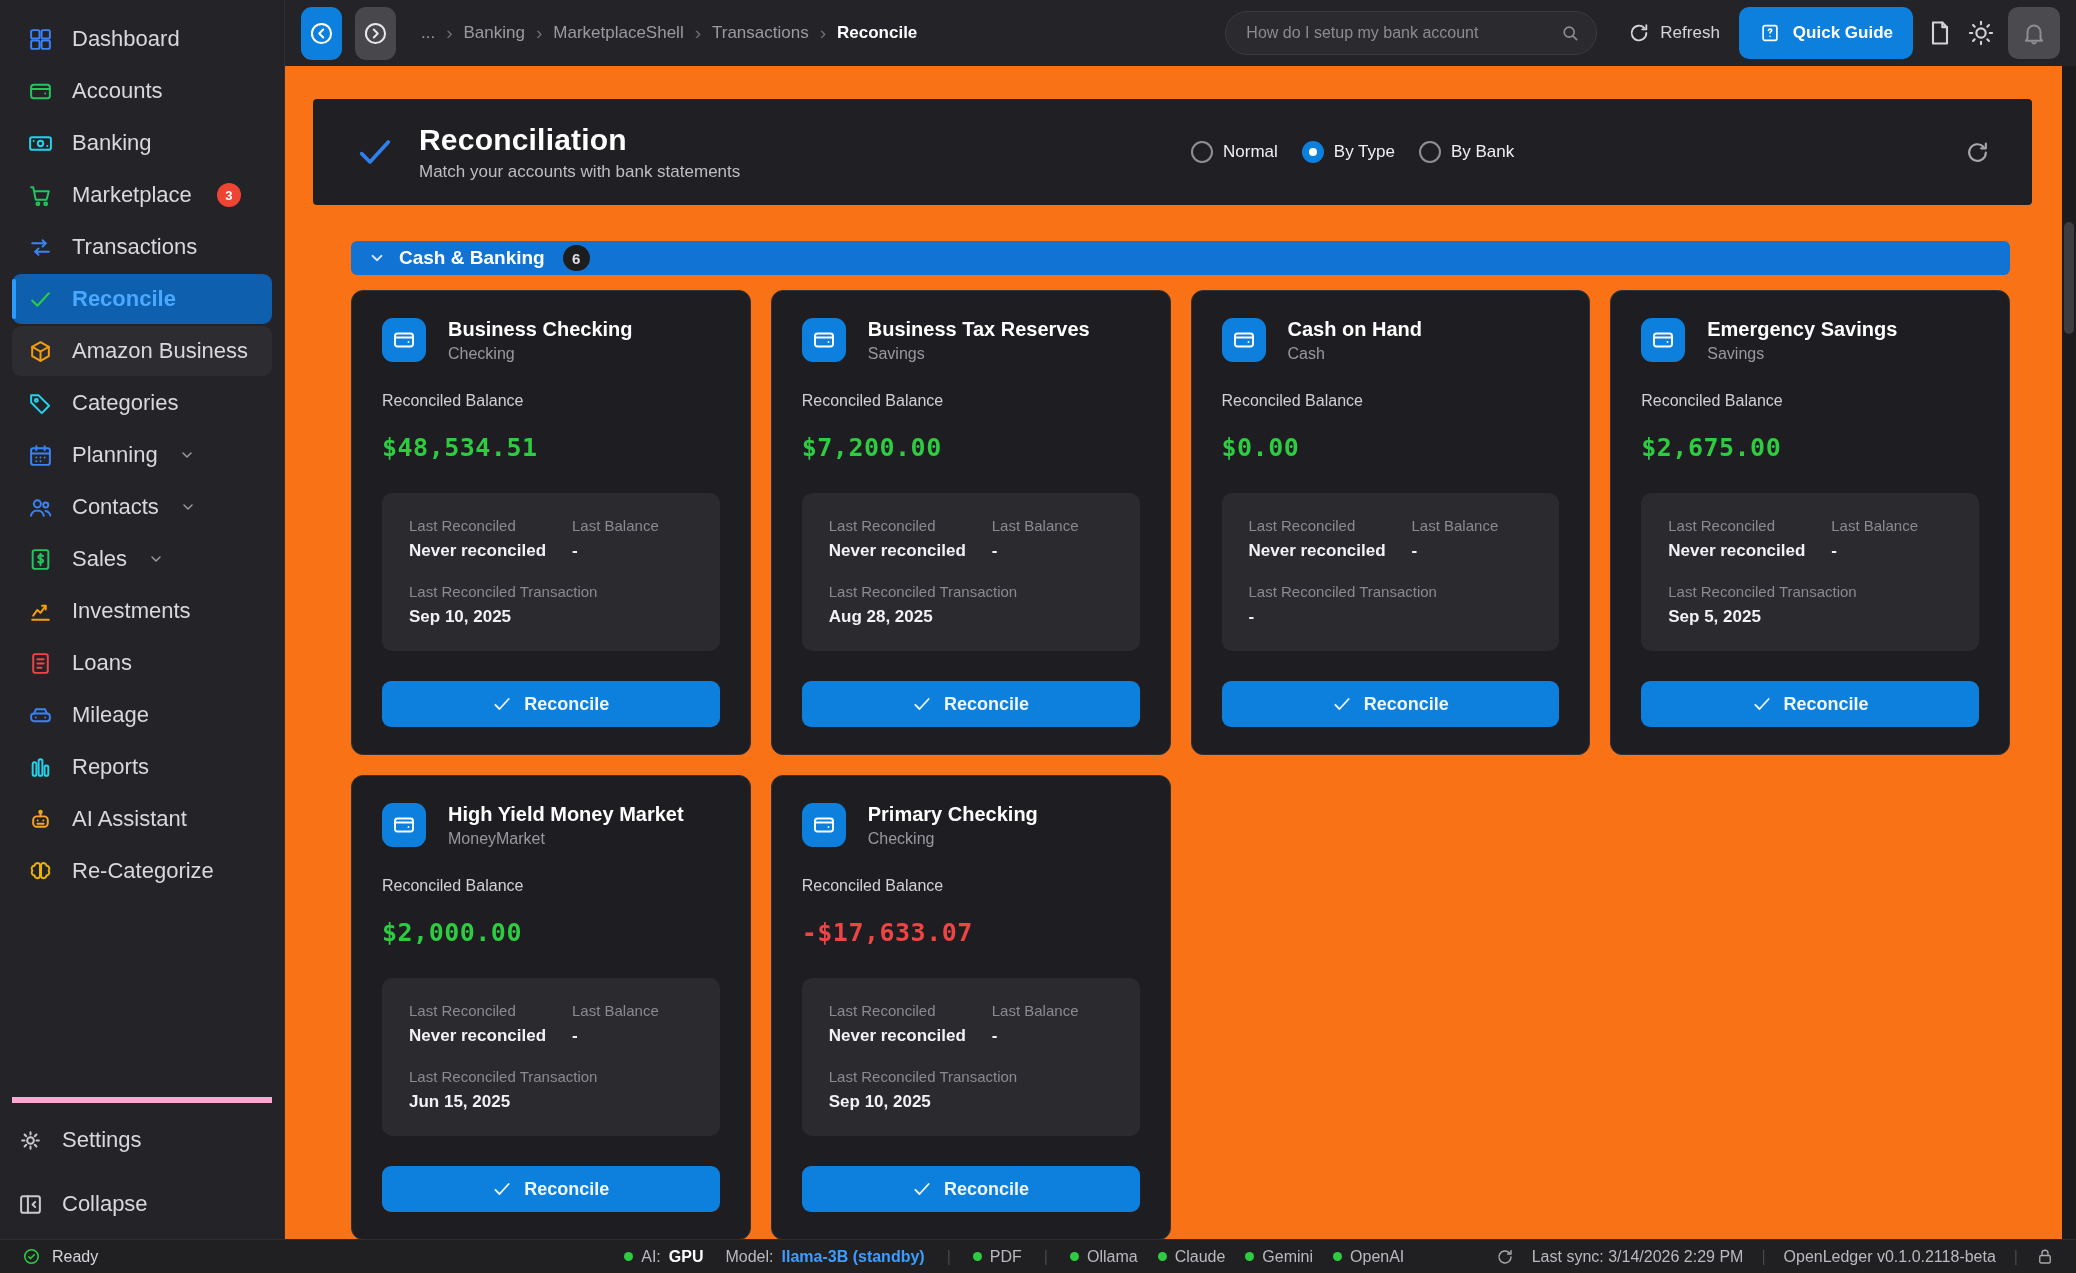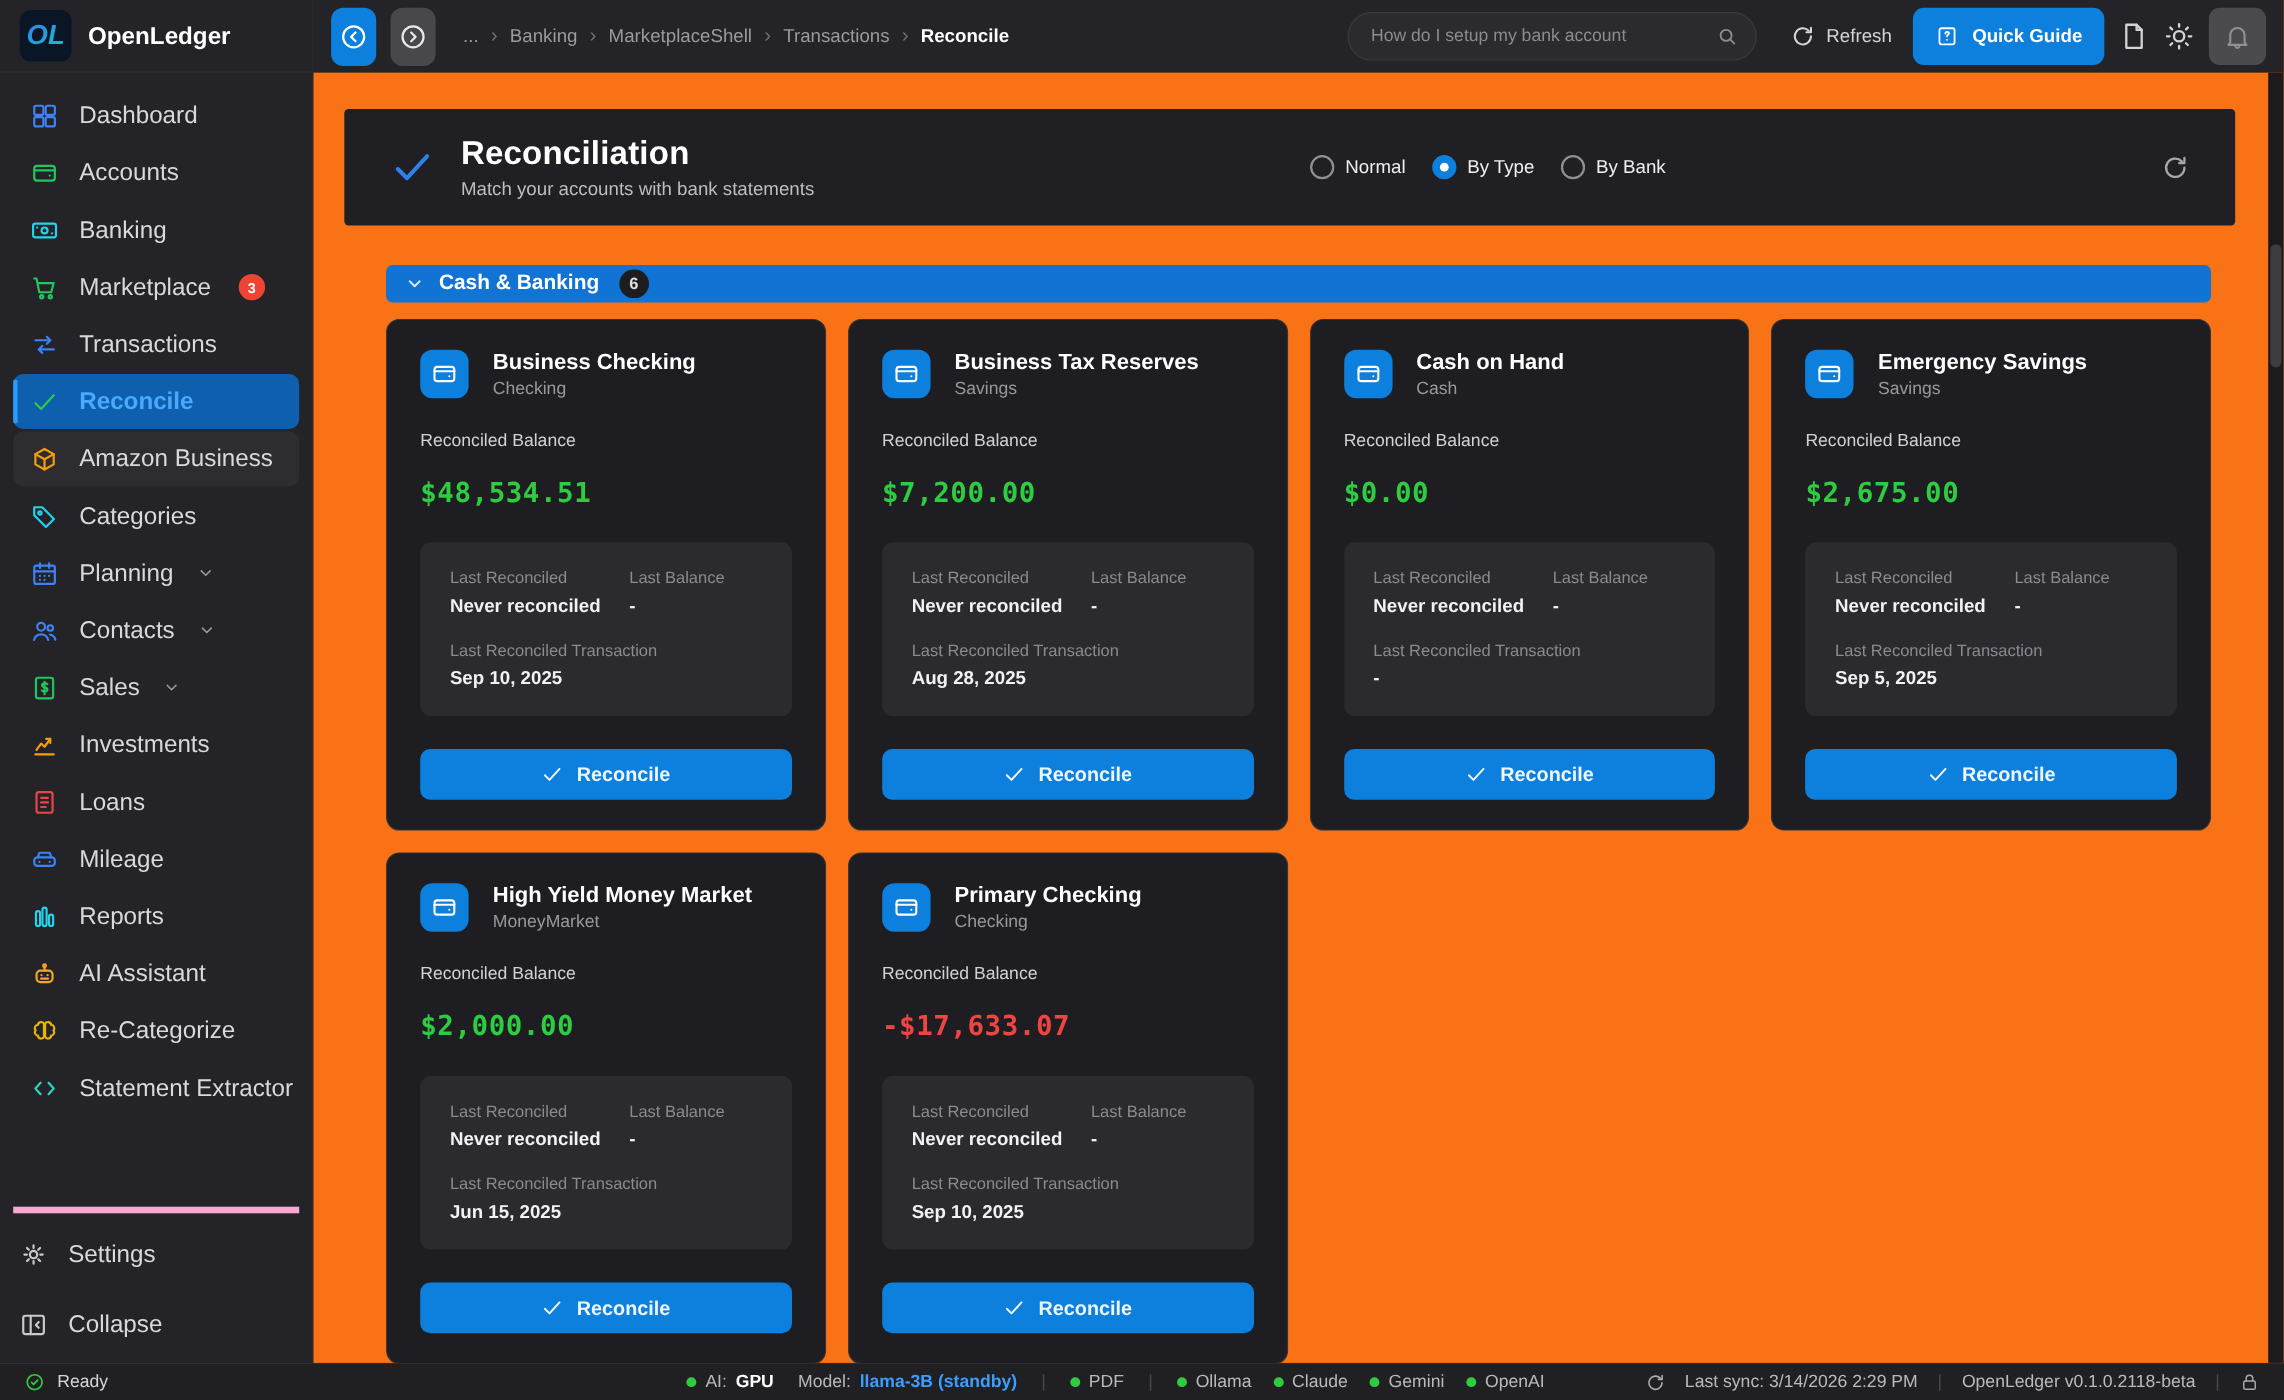--- a/index.html
+++ b/index.html
@@ -110,26 +110,20 @@
   .sb-div { color:#47474c; }
   .status-right { margin-left:auto; display:flex; align-items:center; gap:18px; white-space:nowrap; }
   .sb-ic { width:18px; height:18px; color:#a8a8ad; flex:none; }
 </style>
 </head>
 <body>
 
 <div class="app">
 
   <aside class="sidebar">
-    <div class="side-header">
-      <div class="logo">
-        <span class="logo-text">OL</span>
-      </div>
-      <div class="app-name">OpenLedger</div>
-    </div>
     <nav class="nav" id="nav">
         <div class="nav-item">
           <span class="nav-icon" style="color:#3b82f6">
             <svg viewBox="0 0 24 24" fill="none" stroke="currentColor" stroke-width="1.9" stroke-linecap="round" stroke-linejoin="round">
               <rect x="3" y="3" width="8" height="8" rx="1.5"></rect>
               <rect x="13" y="3" width="8" height="8" rx="1.5"></rect>
               <rect x="3" y="13" width="8" height="8" rx="1.5"></rect>
               <rect x="13" y="13" width="8" height="8" rx="1.5"></rect>
             </svg>
           </span>
@@ -302,29 +296,20 @@
           <span class="nav-label">AI Assistant</span>
         </div>
         <div class="nav-item">
           <span class="nav-icon" style="color:#eab308">
             <svg viewBox="0 0 24 24" fill="none" stroke="currentColor" stroke-width="1.9" stroke-linecap="round" stroke-linejoin="round">
               <path d="M11.5 5.5a2.8 2.8 0 0 0-5.3 1 2.8 2.8 0 0 0-2 4.7 2.8 2.8 0 0 0 2 4.6 2.8 2.8 0 0 0 5.3 1V5.5z"></path>
               <path d="M12.5 5.5a2.8 2.8 0 0 1 5.3 1 2.8 2.8 0 0 1 2 4.7 2.8 2.8 0 0 1-2 4.6 2.8 2.8 0 0 1-5.3 1V5.5z"></path>
             </svg>
           </span>
           <span class="nav-label">Re-Categorize</span>
-        </div>
-        <div class="nav-item">
-          <span class="nav-icon" style="color:#2dd4bf">
-            <svg viewBox="0 0 24 24" fill="none" stroke="currentColor" stroke-width="1.9" stroke-linecap="round" stroke-linejoin="round">
-              <path d="M8.5 7L4 12l4.5 5"></path>
-              <path d="M15.5 7L20 12l-4.5 5"></path>
-            </svg>
-          </span>
-          <span class="nav-label">Statement Extractor</span>
         </div>
       </nav>
     <div class="nav-footer" id="nav-footer">
         <div class="nav-item">
           <span class="nav-icon" style="color:#c9c9ce">
             <svg viewBox="0 0 24 24" fill="none" stroke="currentColor" stroke-width="1.9" stroke-linecap="round" stroke-linejoin="round">
               <circle cx="12" cy="12" r="3.2"></circle>
               <path d="M12 4v2.2M12 17.8V20M4 12h2.2M17.8 12H20M6.3 6.3l1.6 1.6M16.1 16.1l1.6 1.6M17.7 6.3l-1.6 1.6M7.9 16.1l-1.6 1.6"></path>
             </svg>
           </span>

